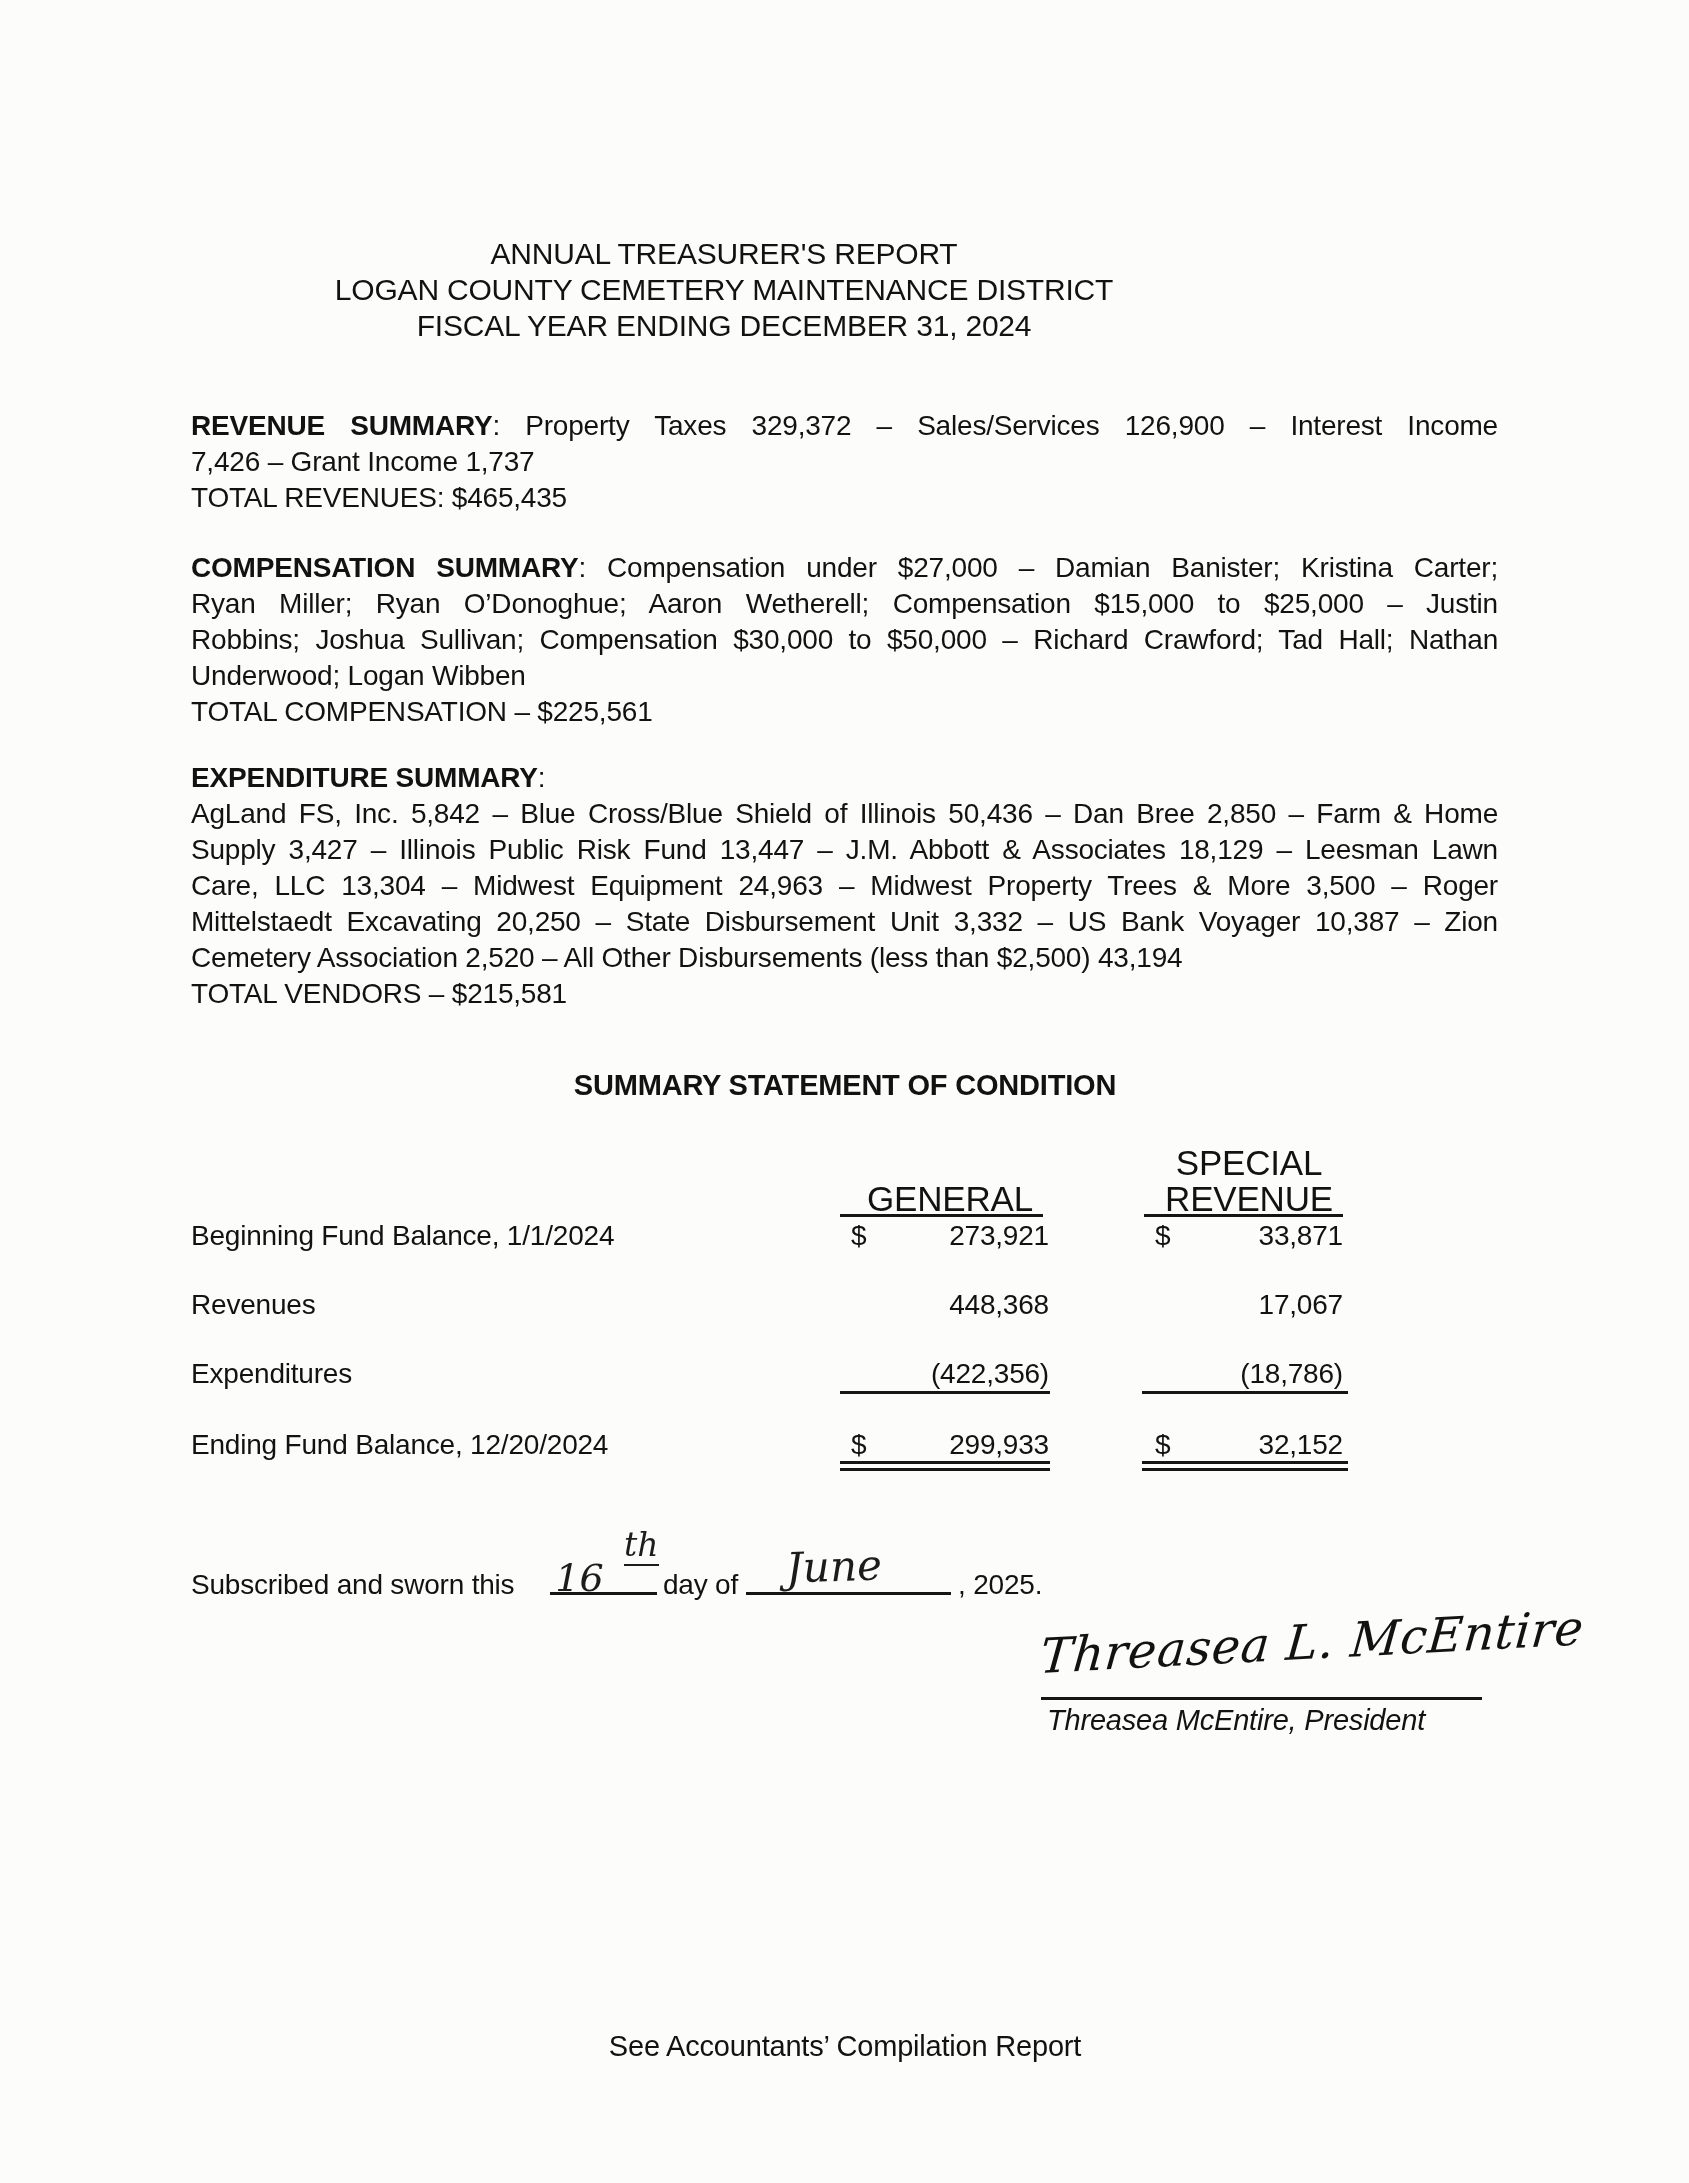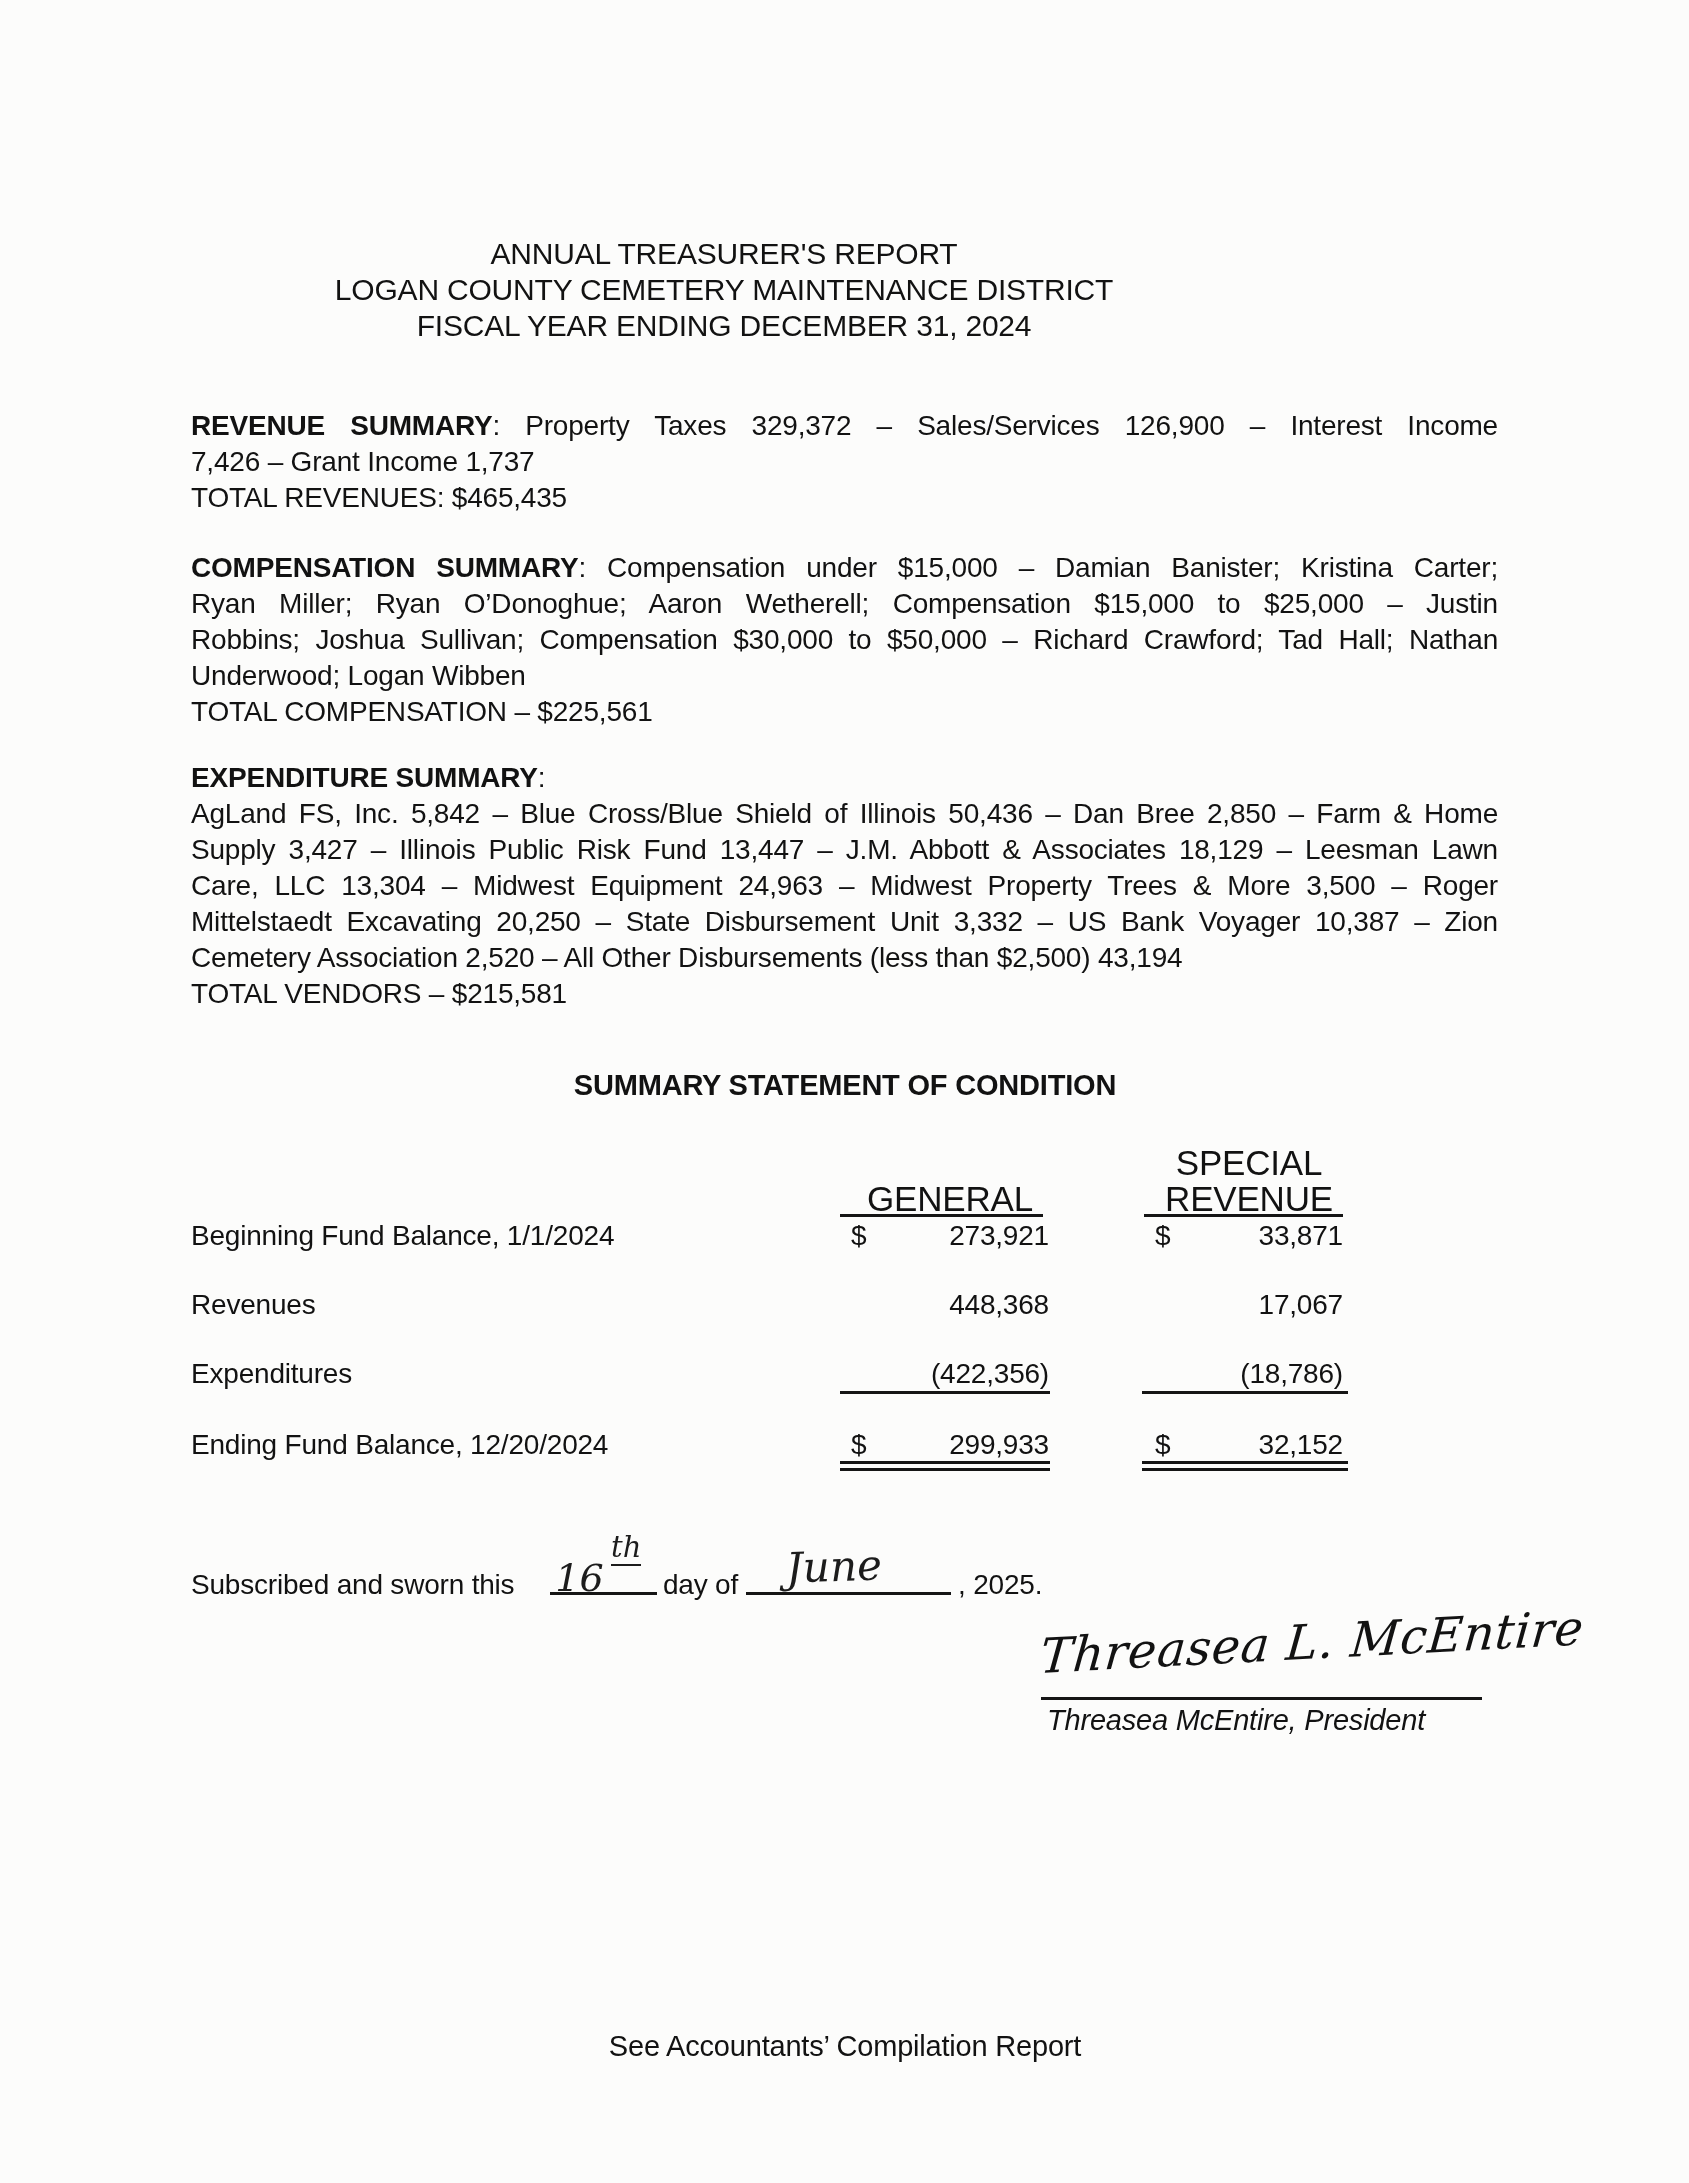--- a/index.html
+++ b/index.html
@@ -47,21 +47,21 @@
     <div class="titleline">FISCAL YEAR ENDING DECEMBER 31, 2024</div>
   </div>
 
   <div class="abs" style="top:408px;left:191px;width:1307px;">
     <div class="line jline"><span class="b">REVENUE SUMMARY</span><span>:  Property Taxes 329,372 – Sales/Services 126,900 – Interest Income</span></div>
     <div class="line lline">7,426 – Grant Income 1,737</div>
     <div class="line lline">TOTAL REVENUES:  $465,435</div>
   </div>
 
   <div class="abs" style="top:550px;left:191px;width:1307px;">
-    <div class="line jline"><span class="b">COMPENSATION SUMMARY</span><span>:  Compensation under $15,000 – Damian Banister; Kristina Carter;</span></div>
+    <div class="line jline"><span class="b">COMPENSATION SUMMARY</span><span>:  Compensation under $27,000 – Damian Banister; Kristina Carter;</span></div>
     <div class="line jline">Ryan Miller; Ryan O’Donoghue; Aaron Wetherell; Compensation $15,000 to $25,000 – Justin</div>
     <div class="line jline">Robbins; Joshua Sullivan; Compensation $30,000 to $50,000 – Richard Crawford; Tad Hall; Nathan</div>
     <div class="line lline">Underwood; Logan Wibben</div>
     <div class="line lline">TOTAL COMPENSATION – $225,561</div>
   </div>
 
   <div class="abs" style="top:760px;left:191px;width:1307px;">
     <div class="line lline"><span class="b">EXPENDITURE SUMMARY</span><span>:</span></div>
     <div class="line jline">AgLand FS, Inc. 5,842 – Blue Cross/Blue Shield of Illinois 50,436 – Dan Bree 2,850 – Farm &amp; Home</div>
     <div class="line jline">Supply 3,427 – Illinois Public Risk Fund 13,447 – J.M. Abbott &amp; Associates 18,129 – Leesman Lawn</div>
@@ -121,21 +121,21 @@
     <span>32,152</span>
   </div>
   <div class="abs rule" style="top:1461px;left:840px;width:210px;"></div>
   <div class="abs rule" style="top:1468px;left:840px;width:210px;"></div>
   <div class="abs rule" style="top:1461px;left:1142px;width:206px;"></div>
   <div class="abs rule" style="top:1468px;left:1142px;width:206px;"></div>
 
   <div class="abs row-label" style="top:1569px;left:191px;">Subscribed and sworn this</div>
   <div class="abs slot" style="top:1538px;left:550px;width:107px;height:54px;">
     <span class="hand" style="position:absolute;left:5.3px;bottom:-8px;font-size:38px;">16</span>
-    <span class="hand" style="position:absolute;left:61px;bottom:26.4px;font-size:29px;border-bottom:2.6px solid #1c1c1c;">th</span>
+    <span class="hand" style="position:absolute;left:74px;bottom:26.4px;font-size:33px;border-bottom:2.6px solid #1c1c1c;">th</span>
   </div>
   <div class="abs row-label" style="top:1569px;left:663px;">day of</div>
   <div class="abs slot" style="top:1538px;left:746px;width:205px;height:54px;">
     <span class="hand" style="position:absolute;left:40px;bottom:1.3px;font-size:42px;transform:rotate(-2deg);">June</span>
   </div>
   <div class="abs row-label" style="top:1569px;left:958px;">, 2025.</div>
 
   <div class="abs" style="top:1616px;left:1026px;width:594px;height:145px;">
     <div class="sig-script" style="position:absolute;left:12px;top:12px;">Threasea L. McEntire</div>
     <div class="rule" style="position:absolute;left:14.5px;top:81px;width:441px;height:3.3px;"></div>

